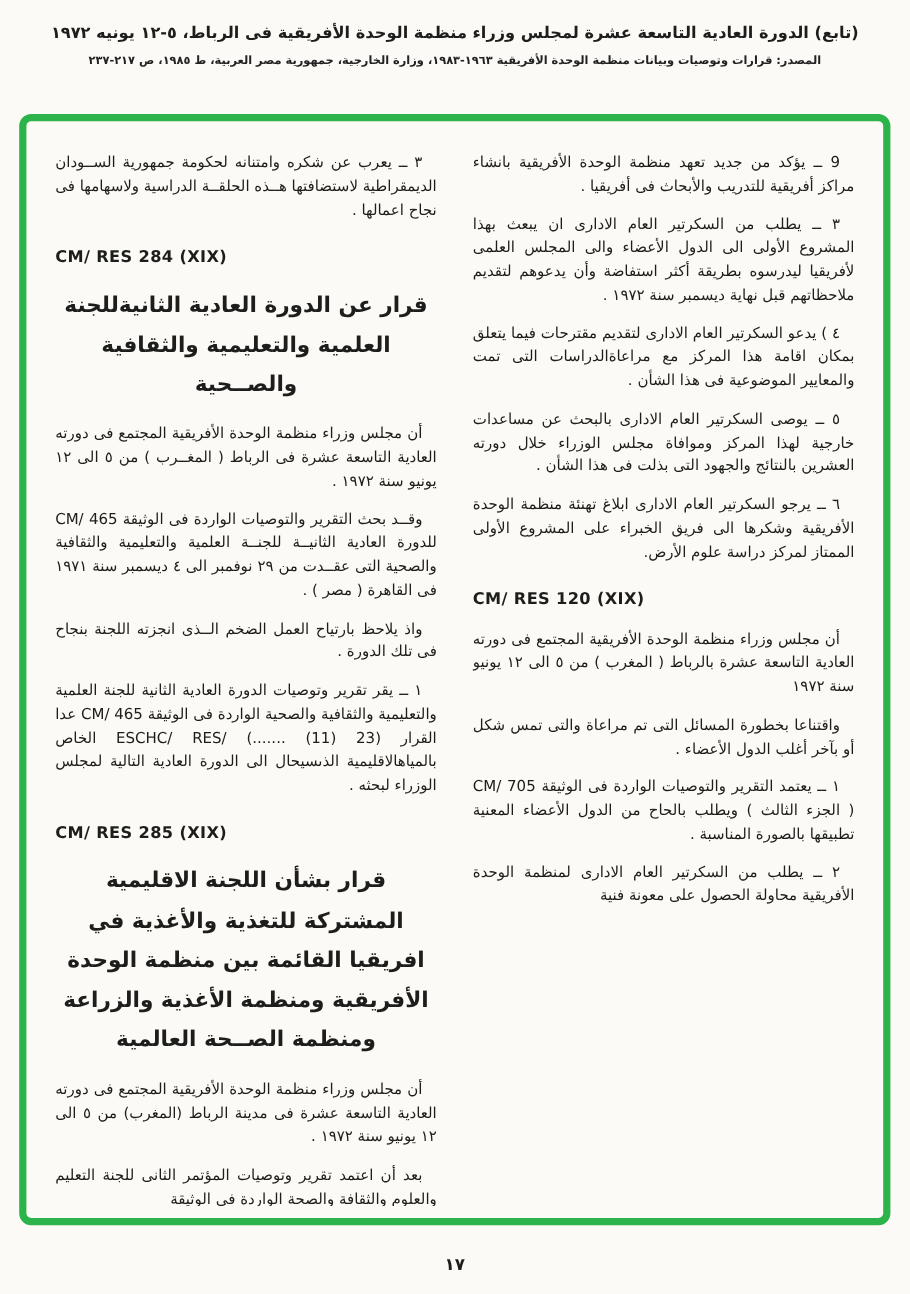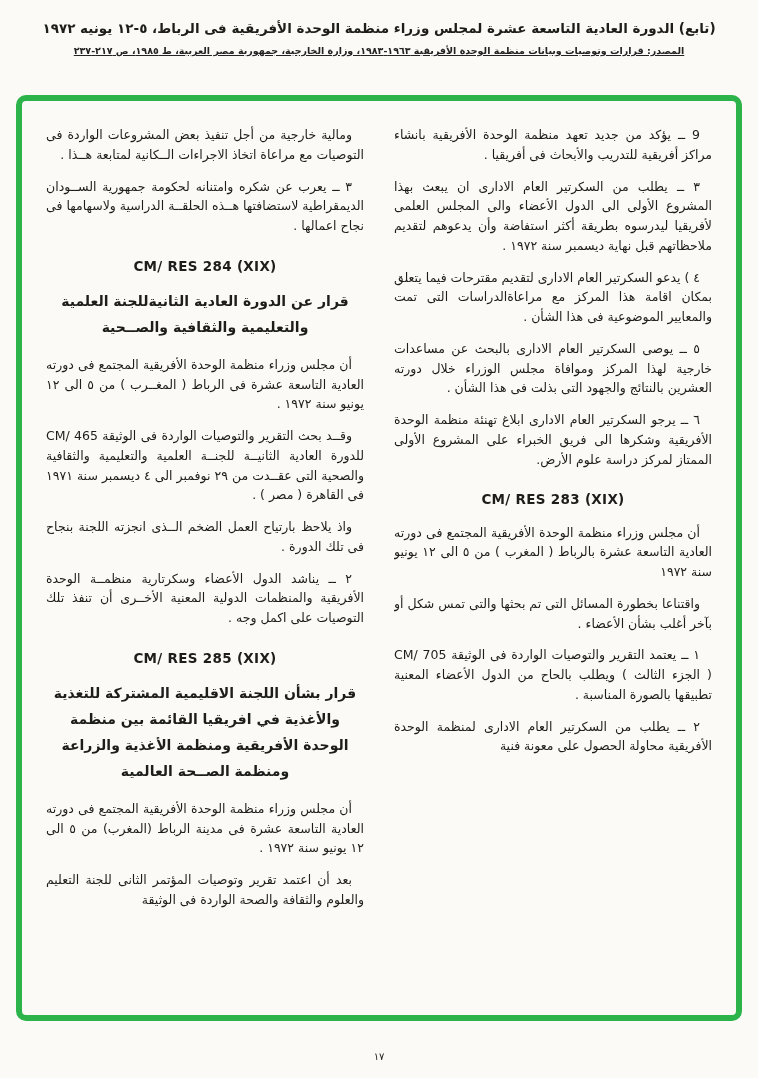--- a/index.html
+++ b/index.html
@@ -9,21 +9,21 @@
     width: 758px; height: 1078px;
     background: var(--paper);
     color: var(--ink);
     font-family: "DejaVu Sans", sans-serif;
     overflow: hidden;
   }
   .page { position: relative; width: 758px; height: 1078px; direction: rtl; }
 
   .header { text-align: center; padding-top: 20px; }
   .header-line1 { font-size: 13.5px; font-weight: bold; letter-spacing: 0; }
-  .header-line2 { font-size: 9.5px; font-weight: bold; margin-top: 9px; color: #222; text-decoration: underline; }
+  .header-line2 { font-size: 9.5px; font-weight: bold; margin-top: 9px; color: #222; }
 
   .frame {
     position: absolute;
     left: 16px; right: 16px;
     top: 95px; bottom: 57px;
     border: 6px solid var(--frame-green);
     border-radius: 10px;
     background: var(--paper);
     overflow: hidden;
   }
@@ -37,39 +37,39 @@
   .col {
     flex: 1 1 0;
     font-size: 12.5px;
     line-height: 1.58;
     text-align: justify;
     overflow: hidden;
   }
   .para { margin: 0 0 12px 0; text-indent: 12px; }
   .latin-head {
     direction: ltr;
-    text-align: center;
+    text-align: left;
     font-weight: bold;
     font-size: 13.5px;
     margin: 20px 0 12px 0;
     letter-spacing: 0.3px;
   }
   .ar-head {
     font-weight: bold;
     text-align: center;
     margin: 4px 6px 14px 6px;
     line-height: 1.85;
-    font-size: 14px;
+    font-size: 18px;
   }
   .footer {
     position: absolute;
     bottom: 16px; left: 0; right: 0;
     text-align: center;
-    font-size: 10px;
-    font-weight: normal;
+    font-size: 14px;
+    font-weight: bold;
   }
 </style>
 </head>
 <body>
 
 <div class="page">
 
   <div class="header">
     <div class="header-line1">(تابع) الدورة العادية التاسعة عشرة لمجلس وزراء منظمة الوحدة الأفريقية فى الرباط، ٥-١٢ يونيه ١٩٧٢</div>
     <div class="header-line2">المصدر: قرارات وتوصيات وبيانات منظمة الوحدة الأفريقية ١٩٦٣-١٩٨٣، وزارة الخارجية، جمهورية مصر العربية، ط ١٩٨٥، ص ٢١٧-٢٣٧</div>
@@ -77,36 +77,35 @@
 
   <div class="frame">
     <div class="columns">
 
       <div class="col">
         <p class="para">9 ــ يؤكد من جديد تعهد منظمة الوحدة الأفريقية بانشاء مراكز أفريقية للتدريب والأبحاث فى أفريقيا .</p>
         <p class="para">٣ ــ يطلب من السكرتير العام الادارى ان يبعث بهذا المشروع الأولى الى الدول الأعضاء والى المجلس العلمى لأفريقيا ليدرسوه بطريقة أكثر استفاضة وأن يدعوهم لتقديم ملاحظاتهم قبل نهاية ديسمبر سنة ١٩٧٢ .</p>
         <p class="para">٤ ) يدعو السكرتير العام الادارى لتقديم مقترحات فيما يتعلق بمكان اقامة هذا المركز مع مراعاةالدراسات التى تمت والمعايير الموضوعية فى هذا الشأن .</p>
         <p class="para">٥ ــ يوصى السكرتير العام الادارى بالبحث عن مساعدات خارجية لهذا المركز وموافاة مجلس الوزراء خلال دورته العشرين بالنتائج والجهود التى بذلت فى هذا الشأن .</p>
         <p class="para">٦ ــ يرجو السكرتير العام الادارى ابلاغ تهنئة منظمة الوحدة الأفريقية وشكرها الى فريق الخبراء على المشروع الأولى الممتاز لمركز دراسة علوم الأرض.</p>
-        <div class="latin-head">CM/ RES 283 (XIX)</div>
+        <div class="latin-head">CM/ RES 120 (XIX)</div>
         <p class="para">أن مجلس وزراء منظمة الوحدة الأفريقية المجتمع فى دورته العادية التاسعة عشرة بالرباط ( المغرب ) من ٥ الى ١٢ يونيو سنة ١٩٧٢</p>
-        <p class="para">واقتناعا بخطورة المسائل التى تم بحثها والتى تمس شكل أو بآخر أغلب بشأن الأعضاء .</p>
+        <p class="para">واقتناعا بخطورة المسائل التى تم مراعاة والتى تمس شكل أو بآخر أغلب الدول الأعضاء .</p>
         <p class="para">١ ــ يعتمد التقرير والتوصيات الواردة فى الوثيقة CM/ 705 ( الجزء الثالث ) ويطلب بالحاح من الدول الأعضاء المعنية تطبيقها بالصورة المناسبة .</p>
         <p class="para">٢ ــ يطلب من السكرتير العام الادارى لمنظمة الوحدة الأفريقية محاولة الحصول على معونة فنية</p>
       </div>
 
       <div class="col">
-        <p class="para">ومالية خارجية من أجل تنفيذ بعض المشروعات الواردة فى التوصيات مع مراعاة اتخاذ الاجراءات الــكانية لمتابعة هــذا .</p>
         <p class="para">٣ ــ يعرب عن شكره وامتنانه لحكومة جمهورية الســودان الديمقراطية لاستضافتها هــذه الحلقــة الدراسية ولاسهامها فى نجاح اعمالها .</p>
         <div class="latin-head">CM/ RES 284 (XIX)</div>
         <div class="ar-head">قرار عن الدورة العادية الثانيةللجنة العلمية والتعليمية والثقافية والصــحية</div>
         <p class="para">أن مجلس وزراء منظمة الوحدة الأفريقية المجتمع فى دورته العادية التاسعة عشرة فى الرباط ( المغــرب ) من ٥ الى ١٢ يونيو سنة ١٩٧٢ .</p>
         <p class="para">وقــد بحث التقرير والتوصيات الواردة فى الوثيقة CM/ 465 للدورة العادية الثانيــة للجنــة العلمية والتعليمية والثقافية والصحية التى عقــدت من ٢٩ نوفمبر الى ٤ ديسمبر سنة ١٩٧١ فى القاهرة ( مصر ) .</p>
         <p class="para">واذ يلاحظ بارتياح العمل الضخم الــذى انجزته اللجنة بنجاح فى تلك الدورة .</p>
-        <p class="para">٢ ــ يناشد الدول الأعضاء وسكرتارية منظمــة الوحدة الأفريقية والمنظمات الدولية المعنية الأخــرى أن تنفذ تلك التوصيات على اكمل وجه .</p>
+        <p class="para">١ ــ يقر تقرير وتوصيات الدورة العادية الثانية للجنة العلمية والتعليمية والثقافية والصحية الواردة فى الوثيقة CM/ 465 عدا القرار (ESCHC/ RES/ (....... (11) 23 الخاص بالمياهالاقليمية الذىسيحال الى الدورة العادية التالية لمجلس الوزراء لبحثه .</p>
         <div class="latin-head">CM/ RES 285 (XIX)</div>
         <div class="ar-head">قرار بشأن اللجنة الاقليمية المشتركة للتغذية والأغذية في افريقيا القائمة بين منظمة الوحدة الأفريقية ومنظمة الأغذية والزراعة ومنظمة الصــحة العالمية</div>
         <p class="para">أن مجلس وزراء منظمة الوحدة الأفريقية المجتمع فى دورته العادية التاسعة عشرة فى مدينة الرباط (المغرب) من ٥ الى ١٢ يونيو سنة ١٩٧٢ .</p>
         <p class="para">بعد أن اعتمد تقرير وتوصيات المؤتمر الثانى للجنة التعليم والعلوم والثقافة والصحة الواردة فى الوثيقة</p>
       </div>
 
     </div>
   </div>
 
   <div class="footer">

